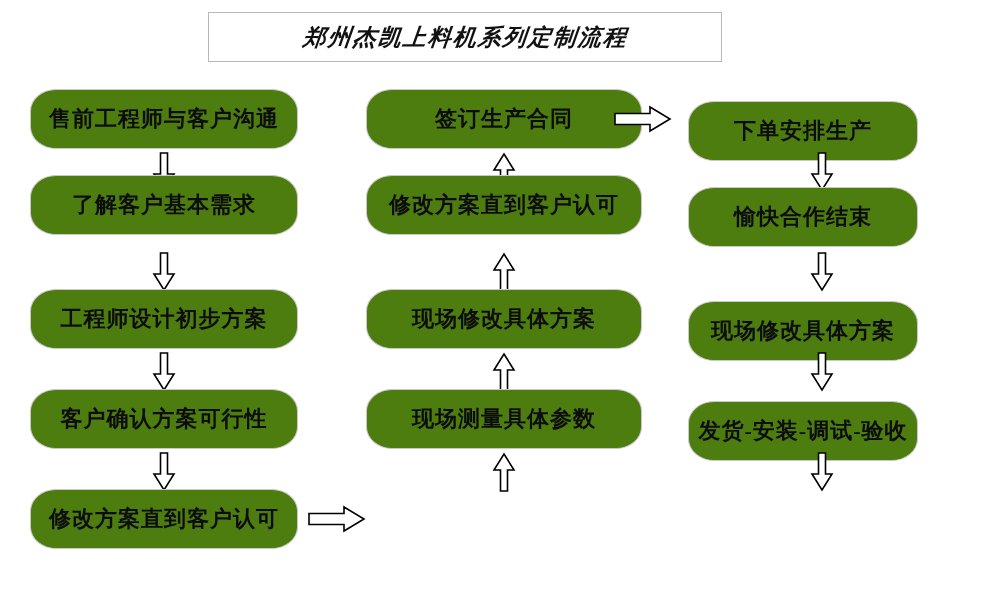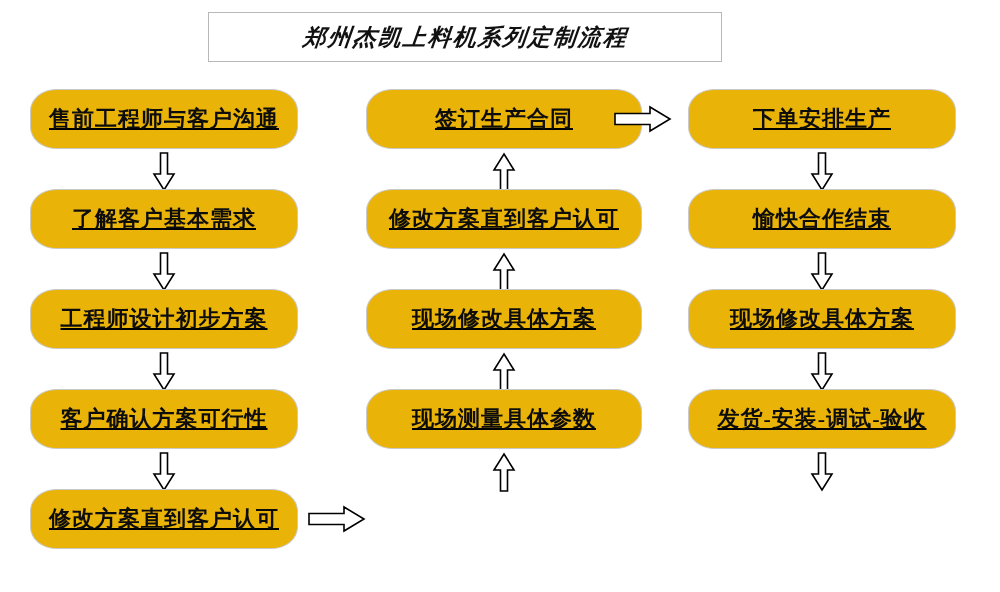--- a/index.html
+++ b/index.html
@@ -46,44 +46,43 @@
     white-space: nowrap;
     transform: skewX(-6deg);
   }
 
   
   .node {
     position: absolute;
     box-sizing: border-box;
     border: 1px solid #c9c9c9;
     border-radius: 26px / 22px;
-    background: #eab308;
+    background: #4d7c0f;
     display: flex;
     align-items: center;
     justify-content: center;
-    text-decoration: underline;
   }
   .node-label {
     font-family: "Liberation Serif", "DejaVu Serif", serif;
     font-size: 22px;
     font-weight: bold;
     color: #0d0d0d;
     letter-spacing: 1px;
     white-space: nowrap;
     line-height: 1;
   }
 
   
   .col-left  { left: 30px;  width: 268px; }
   .col-mid   { left: 366px; width: 276px; }
-  .col-right { left: 688px; width: 268px; }
+  .col-right { left: 688px; width: 230px; margin-top: 12px; }
   .row-h     { height: 60px; }
 
   .r1 { top: 89px;  }
-  .r2 { top: 189px; }
+  .r2 { top: 175px; }
   .r3 { top: 289px; text-align: right; }
   .r4 { top: 389px; }
   .r5 { top: 489px; }
 
   
   .arrow {
     position: absolute;
   }
   .arrow svg { display: block; }
   .arrow-v { width: 26px; height: 40px; }

